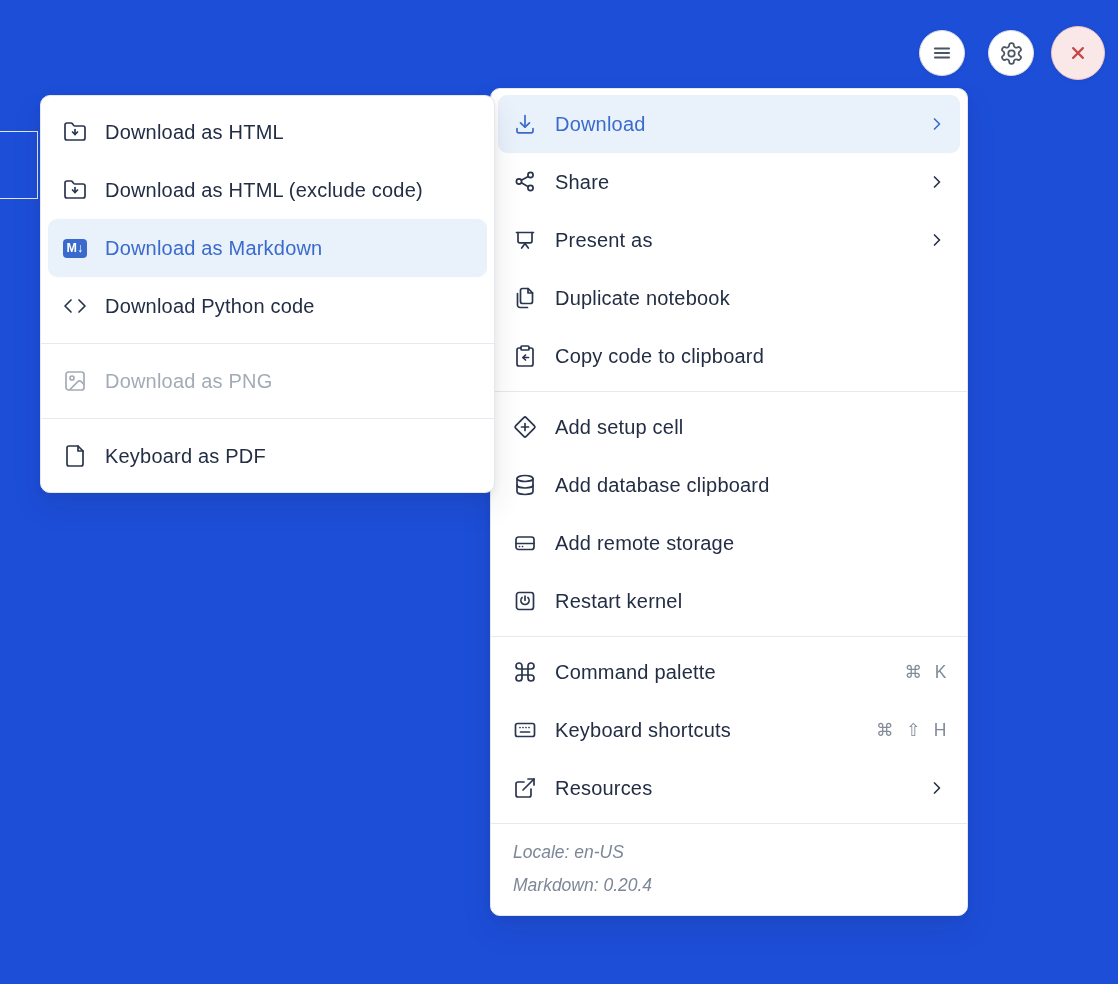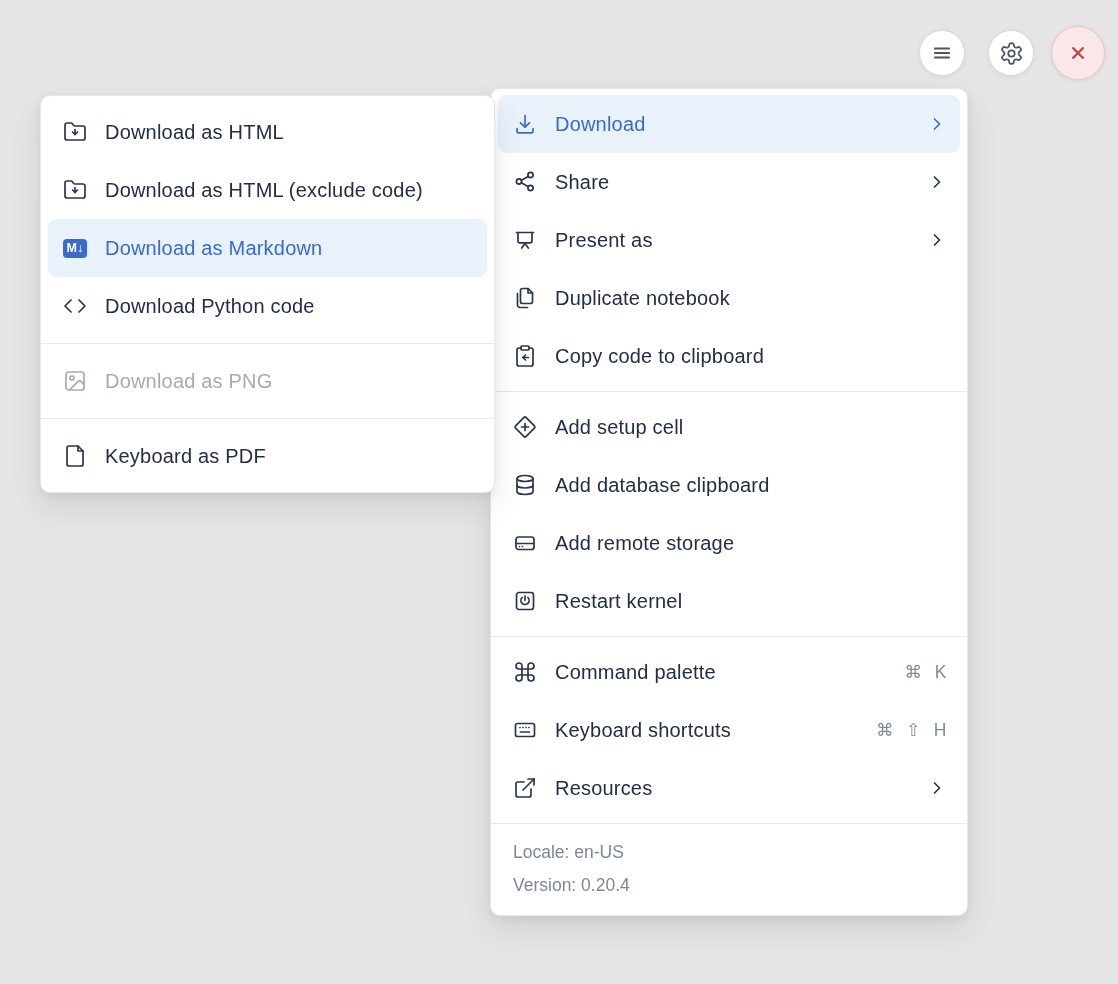--- a/index.html
+++ b/index.html
@@ -1,16 +1,16 @@
 <!DOCTYPE html>
 <html><head>
 <meta charset="utf-8">
 <style>
   html,body{margin:0;padding:0;background:#fff;}
-  .canvas{position:relative;width:1118px;height:984px;background:#e5e5e5;overflow:hidden;
+  .canvas{position:relative;width:1118px;height:984px;background:#1d4ed8;overflow:hidden;
           font-family:"Liberation Sans","DejaVu Sans",sans-serif;color:#232e45;}
 
   
   .bgline{position:absolute;background:#e4e7eb;}
   #bg-h1{left:0;top:131px;width:38px;height:1px;}
   #bg-h2{left:0;top:198px;width:38px;height:1px;}
   #bg-v1{left:37px;top:131px;width:1px;height:68px;}
 
   
   .tbtn{position:absolute;border-radius:50%;background:#fff;border:1.5px solid #d7dade;
@@ -37,21 +37,21 @@
   .chev{width:20px;height:20px;flex:0 0 20px;color:#26324a;display:flex;align-items:center;justify-content:center;}
   .sc{flex:0 0 auto;color:#828b9a;font-size:17.5px;word-spacing:7px;letter-spacing:.5px;white-space:nowrap;}
 
   .divider{height:1px;background:#e7e9ee;margin:8px 0;}
   #mainmenu .divider{margin:6px 0;}
 
   .md-badge{width:27px;height:19px;border-radius:4px;background:#3a6bcc;color:#fff;
             font-size:12.5px;font-weight:bold;display:flex;align-items:center;justify-content:center;line-height:1;}
 
   .menu-footer{border-top:1px solid #e7e9ee;margin-top:6px;padding:12px 22px 13px 22px;
-               color:#7d8798;font-size:17.5px;}
+               color:#7d8798;font-size:17.5px;font-style:italic;}
   .menu-footer div{line-height:33px;white-space:nowrap;}
 
   svg{display:block;}
 </style>
 </head>
 <body>
 
 <div class="canvas">
 
   <div class="bgline" id="bg-h1"></div>
@@ -305,17 +305,17 @@
       <span class="lbl">Resources</span>
       <span class="chev">
         <svg width="20" height="20" viewBox="0 0 24 24" fill="none" stroke="currentColor" stroke-width="2" stroke-linecap="round" stroke-linejoin="round">
             <path d="m9 18 6-6-6-6"></path>
           </svg>
       </span>
     </div>
 
     <div class="menu-footer">
       <div>Locale: en-US</div>
-      <div>Version: 0.20.4</div>
+      <div>Markdown: 0.20.4</div>
     </div>
   </div>
 
 </div>
 
 </body></html>

